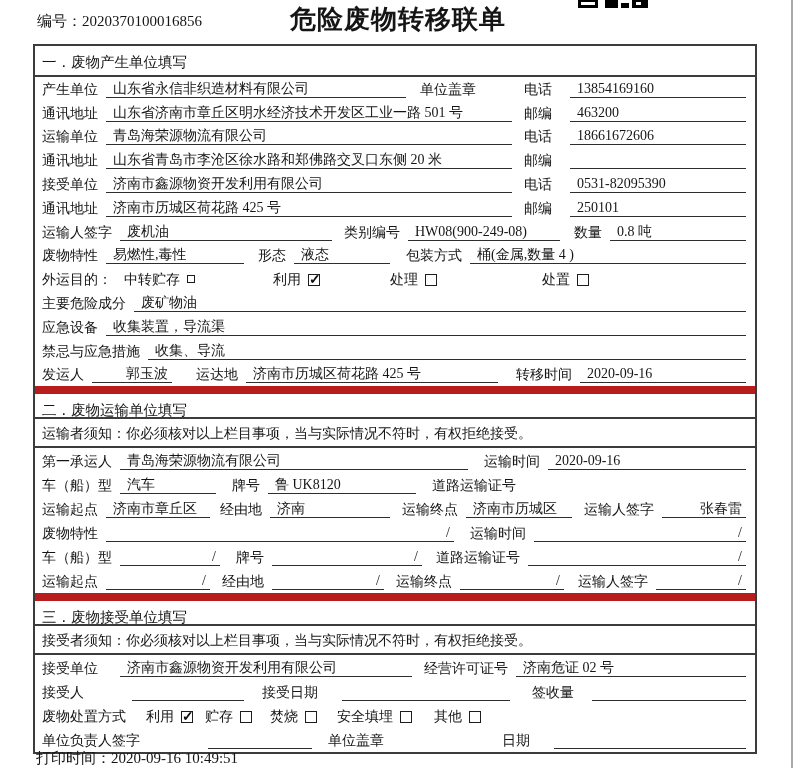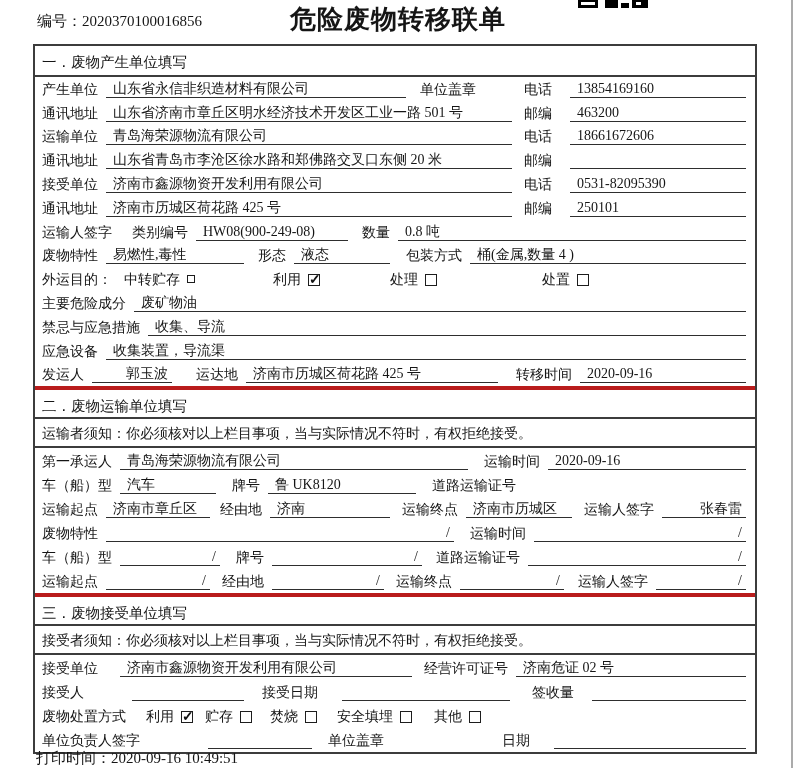--- a/index.html
+++ b/index.html
@@ -16,21 +16,21 @@
     border-left:3px solid #000; border-right:3px solid #000; border-bottom:3px solid #000; border-top:2px solid #000; }
   .stamp-clip .f2 { position:absolute; left:27px; top:0; width:13px; height:8px; background:#000; }
   .stamp-clip .f3 { position:absolute; left:43px; top:3px; width:8px; height:5px; background:#000; }
   .stamp-clip .f4 { position:absolute; left:54px; top:0; width:16px; height:8px; background:#000; }
   .stamp-clip .f4::after { content:""; position:absolute; left:4px; top:2px; width:5px; height:3px; background:#fff; }
 
   
   .form { position:absolute; left:33px; top:44px; width:724px; border:2px solid #3c3c3c; background:#fff; }
   .sec-header { height:31px; padding:7px 6px 0 7px; font-weight:normal; font-size:14.5px;
     border-bottom:2px solid #3c3c3c; }
-  .sec-header.mid { border-top:4px solid #b91c1c; height:33px; }
+  .sec-header.mid { border-top:8px solid #b91c1c; height:33px; }
   .notice { height:29px; padding:6px 6px 0 7px; font-size:14px; border-bottom:2px solid #3c3c3c; white-space:nowrap; }
 
   .row { display:flex; align-items:flex-end; height:23.8px; padding:0 9px 3px 7px;
     font-size:14px; line-height:17px; white-space:nowrap; }
   .s23 .row { height:24.2px; }
   .lbl { flex:none; margin-right:8px; }
   .f { border-bottom:1.2px solid #2e2e2e; padding:0 4px 0 7px; min-height:17px; }
   .grow { flex:1 1 auto; }
   .ctr { text-align:right; padding-left:0;margin-top:20px; }
   .rg { display:flex; align-items:flex-end; flex:none; width:222px; margin-left:auto; }
@@ -117,20 +117,21 @@
       <span class="lbl">通讯地址</span>
       <span class="f grow mr">济南市历城区荷花路 425 号</span>
       <span class="rg">
         <span class="lbl">邮编</span>
         <span class="f">250101</span>
       </span>
     </div>
 
     <div class="row">
       <span class="lbl">运输人签字</span>
+      <span class="f" style="width:212px">废机油</span>
       <span class="lbl" style="margin-left:12px">类别编号</span>
       <span class="f" style="width:152px">HW08(900-249-08)</span>
       <span class="lbl" style="margin-left:14px">数量</span>
       <span class="f grow">0.8 吨</span>
     </div>
 
     <div class="row">
       <span class="lbl">废物特性</span>
       <span class="f" style="width:138px">易燃性,毒性</span>
       <span class="lbl" style="margin-left:14px">形态</span>
@@ -158,27 +159,27 @@
         <span class="cb"></span>
       </span>
     </div>
 
     <div class="row">
       <span class="lbl">主要危险成分</span>
       <span class="f grow">废矿物油</span>
     </div>
 
     <div class="row">
+      <span class="lbl">应急设备</span>
+      <span class="f grow">收集装置，导流渠</span>
+    </div>
+
+    <div class="row">
       <span class="lbl">禁忌与应急措施</span>
       <span class="f grow">收集、导流</span>
-    </div>
-
-    <div class="row">
-      <span class="lbl">应急设备</span>
-      <span class="f grow">收集装置，导流渠</span>
     </div>
 
     <div class="row">
       <span class="lbl">发运人</span>
       <span class="f ctr" style="width:80px">郭玉波</span>
       <span class="lbl" style="margin-left:24px">运达地</span>
       <span class="f" style="width:252px">济南市历城区荷花路 425 号</span>
       <span class="lbl" style="margin-left:18px">转移时间</span>
       <span class="f grow">2020-09-16</span>
     </div>

